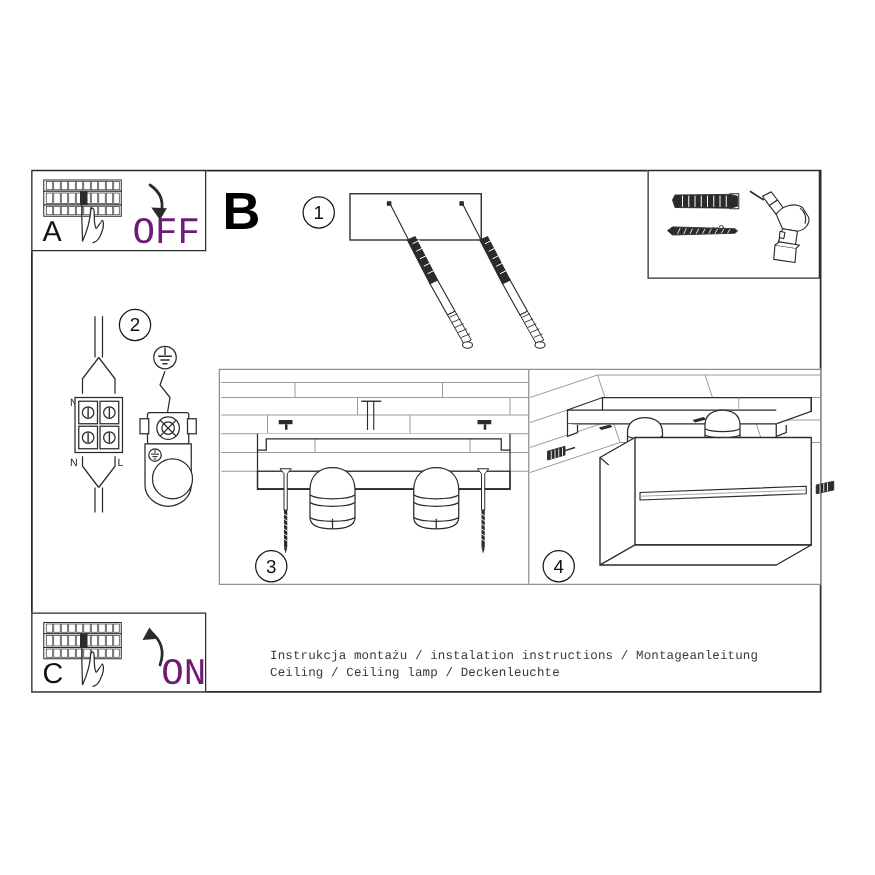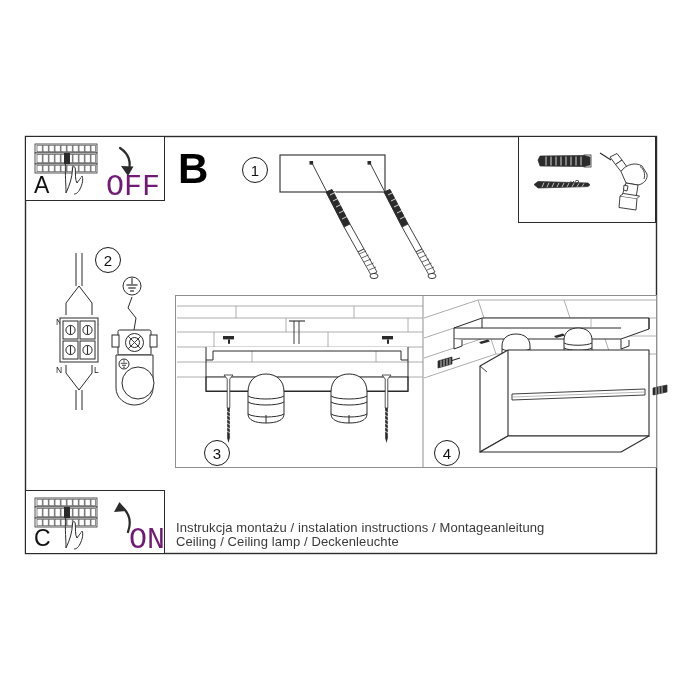--- a/index.html
+++ b/index.html
@@ -60,25 +60,26 @@
     border: 1.4px solid #1a1a1a;
     border-radius: 50%;
     box-sizing: border-box;
     display: flex; align-items: center; justify-content: center;
     font-size: 15px; color: #111;
     background: #fff;
     font-family: "Liberation Sans", sans-serif;
   }
   .cap-line {
     position: absolute;
-    font-size: 13px;
+    font-size: 10px;
     color: #3a3a3a;
     white-space: nowrap;
     letter-spacing: 0.1px;
-    font-family: Liberation Sans, sans-serif;
+    font-family: Liberation Mono, monospace;
+    margin-left: 40px;
   }
   .xlabel {
     position: absolute;
     font-size: 9px;
     color: #222;
     font-family: "Liberation Sans", sans-serif;
   }
   .nl {
     position: absolute;
     font-size: 8.5px;

